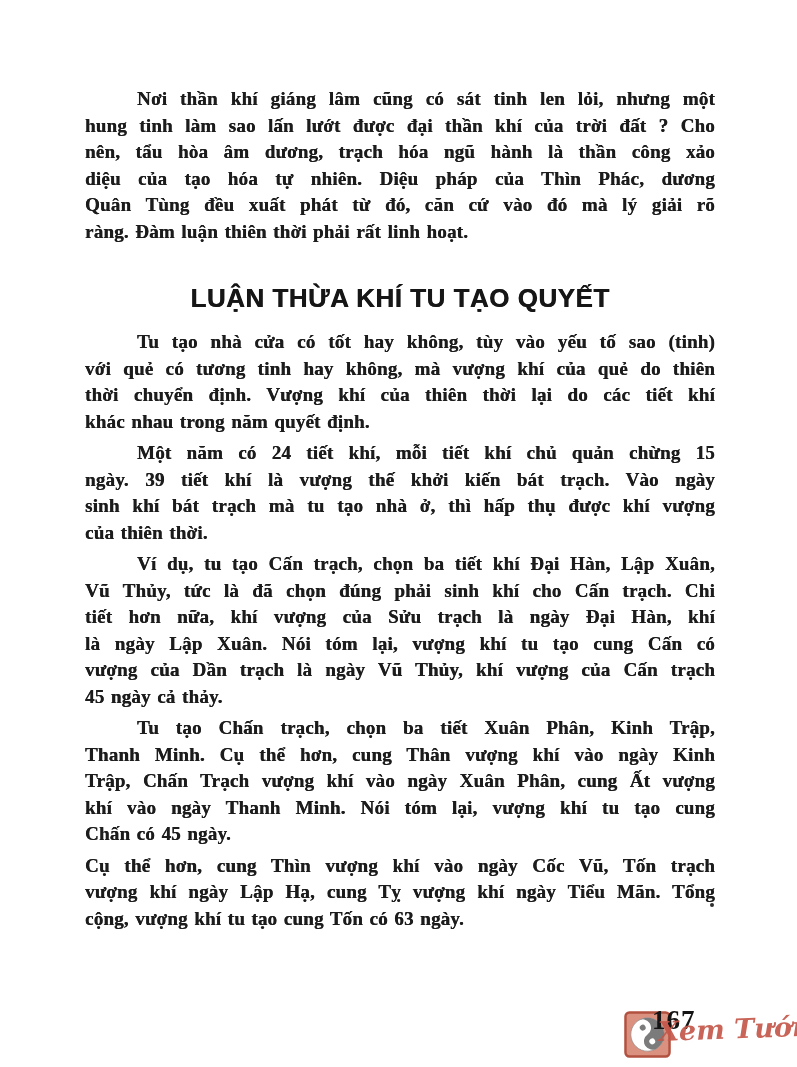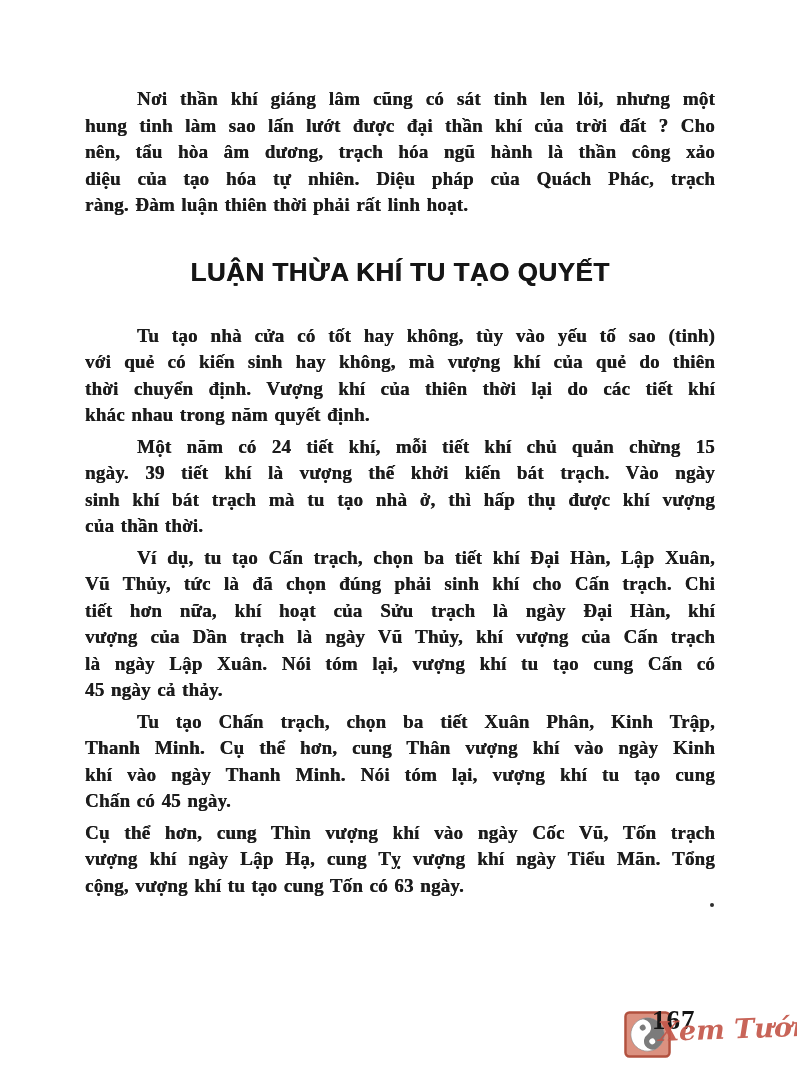--- a/index.html
+++ b/index.html
@@ -41,21 +41,21 @@
   }
   .line.first {
     text-indent: 52px;
   }
   .line.last {
     text-align: right;
     text-align-last: left;
   }
   .heading {
     margin-top: 34px;
-    margin-bottom: 32px;
+    margin-bottom: 12px;
     height: 38px;
     line-height: 38px;
     text-align: center;
     font-family: "Liberation Sans", sans-serif;
     font-size: 26px;
     font-weight: 700;
     letter-spacing: 0.5px;
     color: #161616;
     text-shadow: 0.4px 0 0 currentColor;
   }
@@ -111,47 +111,49 @@
 </head>
 <body>
 
 <div class="page" style="background: rgb(255, 255, 255);">
 
   <div class="text-block" style="color: rgb(28, 28, 28);">
       <div class="para">
         <div class="line first">Nơi thần khí giáng lâm cũng có sát tinh len lỏi, nhưng một</div>
         <div class="line">hung tinh làm sao lấn lướt được đại thần khí của trời đất ? Cho</div>
         <div class="line">nên, tẩu hòa âm dương, trạch hóa ngũ hành là thần công xảo</div>
-        <div class="line">diệu của tạo hóa tự nhiên. Diệu pháp của Quách Phác, trạch</div>
+        <div class="line">diệu của tạo hóa tự nhiên. Diệu pháp của Thìn Phác, dương</div>
+        <div class="line">Quân Tùng đều xuất phát từ đó, căn cứ vào đó mà lý giải rõ</div>
         <div class="line last">ràng. Đàm luận thiên thời phải rất linh hoạt.</div>
       </div>
       <div class="heading">LUẬN THỪA KHÍ TU TẠO QUYẾT</div>
       <div class="para">
         <div class="line first">Tu tạo nhà cửa có tốt hay không, tùy vào yếu tố sao (tinh)</div>
-        <div class="line">với quẻ có kiến sinh hay không, mà vượng khí của quẻ do thiên</div>
+        <div class="line">với quẻ có tương tinh hay không, mà vượng khí của quẻ do thiên</div>
         <div class="line">thời chuyển định. Vượng khí của thiên thời lại do các tiết khí</div>
         <div class="line last">khác nhau trong năm quyết định.</div>
       </div>
       <div class="para">
         <div class="line first">Một năm có 24 tiết khí, mỗi tiết khí chủ quản chừng 15</div>
         <div class="line">ngày. 39 tiết khí là vượng thế khởi kiến bát trạch. Vào ngày</div>
         <div class="line">sinh khí bát trạch mà tu tạo nhà ở, thì hấp thụ được khí vượng</div>
-        <div class="line last">của thần thời.</div>
+        <div class="line last">của thiên thời.</div>
       </div>
       <div class="para">
         <div class="line first">Ví dụ, tu tạo Cấn trạch, chọn ba tiết khí Đại Hàn, Lập Xuân,</div>
         <div class="line">Vũ Thủy, tức là đã chọn đúng phải sinh khí cho Cấn trạch. Chi</div>
-        <div class="line">tiết hơn nữa, khí hoạt của Sửu trạch là ngày Đại Hàn, khí</div>
+        <div class="line">tiết hơn nữa, khí vượng của Sửu trạch là ngày Đại Hàn, khí</div>
+        <div class="line">là ngày Lập Xuân. Nói tóm lại, vượng khí tu tạo cung Cấn có</div>
         <div class="line">vượng của Dần trạch là ngày Vũ Thủy, khí vượng của Cấn trạch</div>
-        <div class="line">là ngày Lập Xuân. Nói tóm lại, vượng khí tu tạo cung Cấn có</div>
         <div class="line last">45 ngày cả thảy.</div>
       </div>
       <div class="para">
         <div class="line first">Tu tạo Chấn trạch, chọn ba tiết Xuân Phân, Kinh Trập,</div>
         <div class="line">Thanh Minh. Cụ thể hơn, cung Thân vượng khí vào ngày Kinh</div>
+        <div class="line">Trập, Chấn Trạch vượng khí vào ngày Xuân Phân, cung Ất vượng</div>
         <div class="line">khí vào ngày Thanh Minh. Nói tóm lại, vượng khí tu tạo cung</div>
         <div class="line last">Chấn có 45 ngày.</div>
       </div>
       <div class="para">
         <div class="line">Cụ thể hơn, cung Thìn vượng khí vào ngày Cốc Vũ, Tốn trạch</div>
         <div class="line">vượng khí ngày Lập Hạ, cung Tỵ vượng khí ngày Tiểu Mãn. Tổng</div>
         <div class="line last">cộng, vượng khí tu tạo cung Tốn có 63 ngày.</div>
       </div>
     </div>
 

